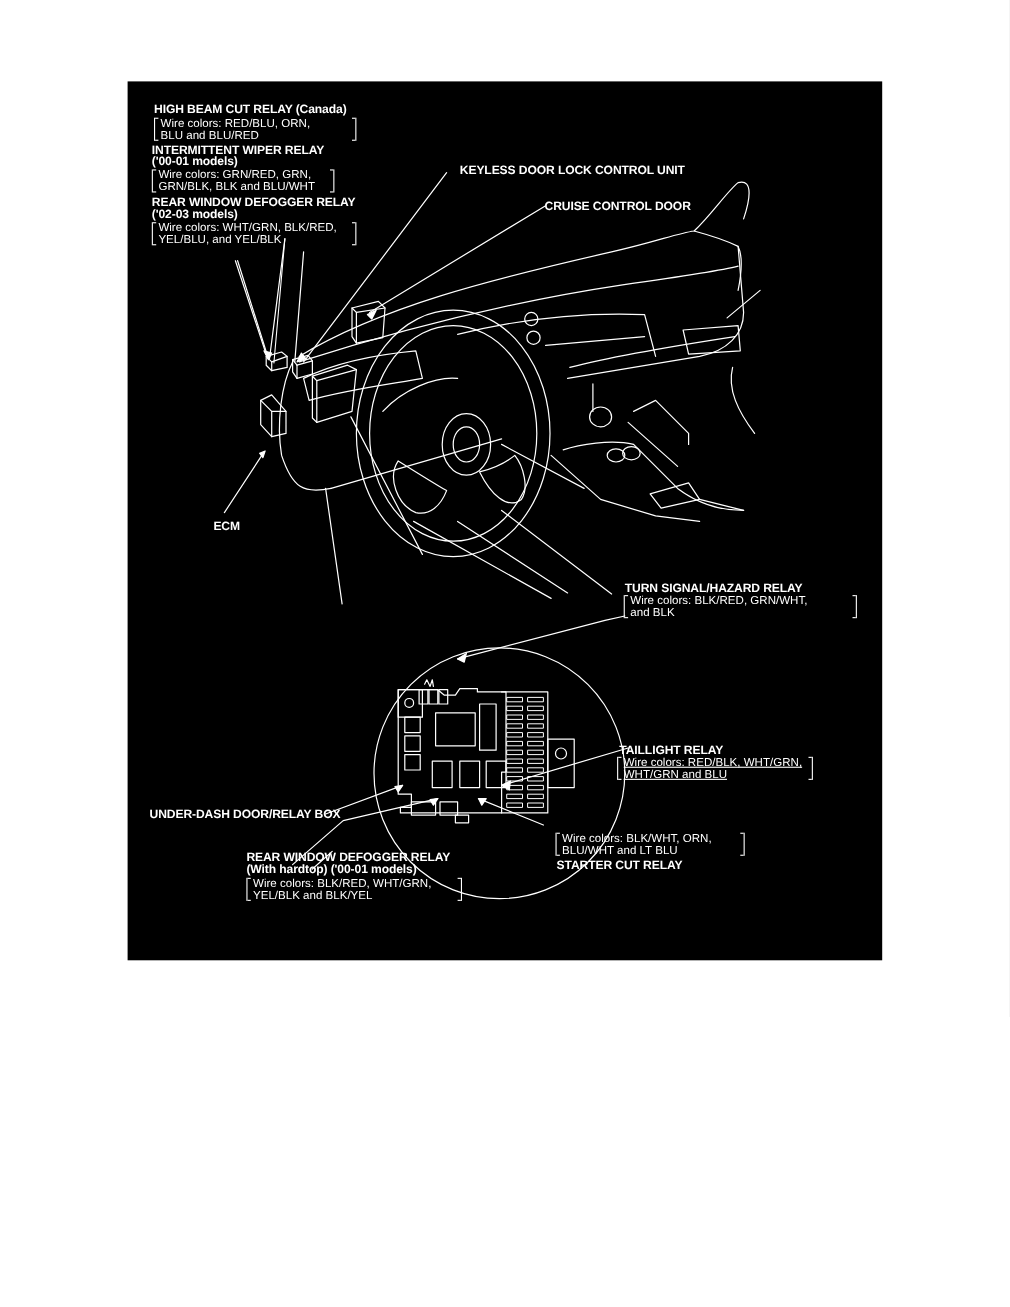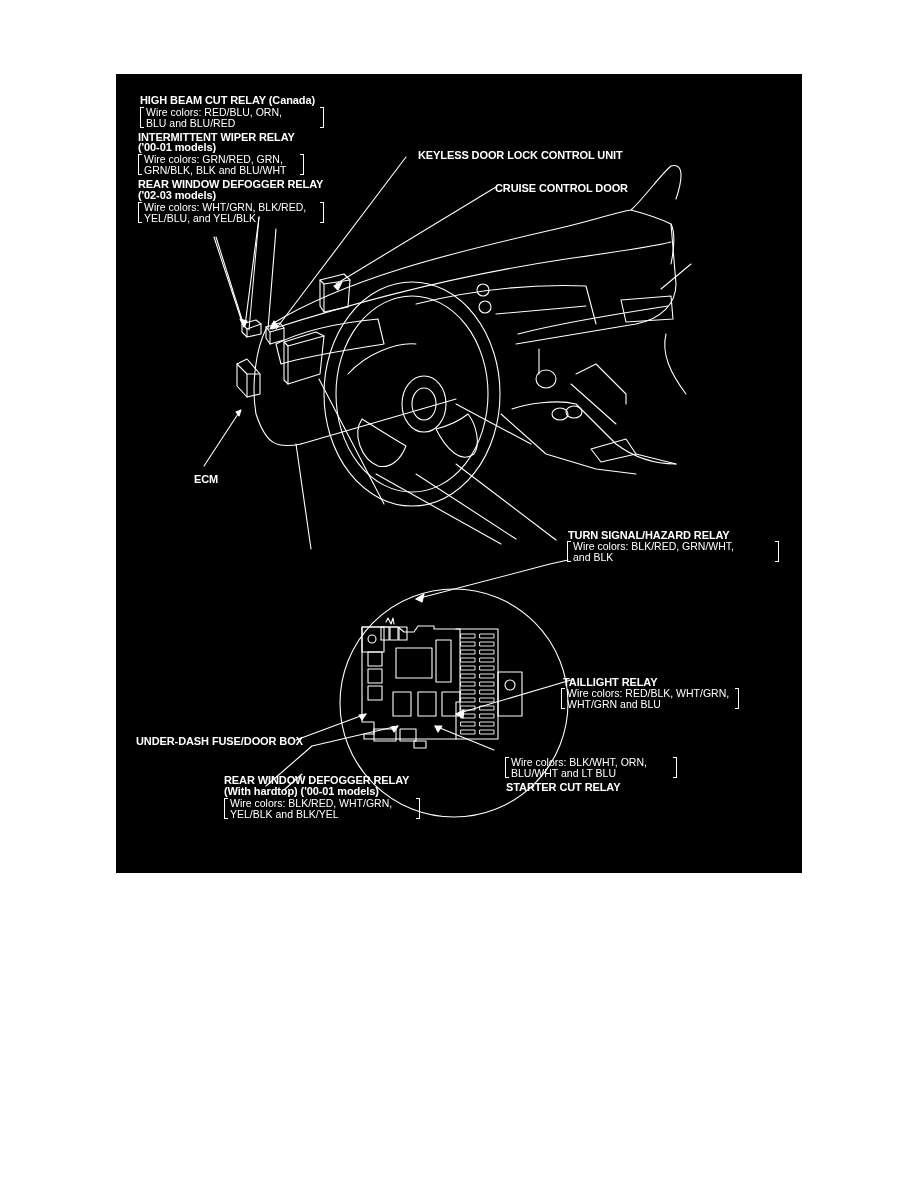--- a/index.html
+++ b/index.html
@@ -210,26 +210,26 @@
 
   <div class="lbl" style="left:78px; top:400px;">ECM</div>
 
   <div class="lbl" style="left:452px; top:456px;">TURN SIGNAL/HAZARD RELAY</div>
   <div class="wire" style="left:451px; top:467px; width:212px;">
     <span>Wire colors: BLK/RED, GRN/WHT,</span>
     <span>and BLK</span>
   </div>
 
   <div class="lbl" style="left:447px; top:603px;">TAILLIGHT RELAY</div>
-  <div class="wire" style="left:445px; top:614px; width:178px;">
+  <div class="wire" style="left:445px; top:614px; width:178px;text-decoration:underline;">
     <span>Wire colors: RED/BLK, WHT/GRN,</span>
     <span>WHT/GRN and BLU</span>
   </div>
 
-  <div class="lbl" style="left:20px; top:662px;">UNDER-DASH FUSE/DOOR BOX</div>
+  <div class="lbl" style="left:20px; top:662px;">UNDER-DASH DOOR/RELAY BOX</div>
 
   <div class="lbl" style="left:390px; top:708px;">STARTER CUT RELAY</div>
   <div class="wire" style="left:389px; top:683px; width:172px;">
     <span>Wire colors: BLK/WHT, ORN,</span>
     <span>BLU/WHT and LT BLU</span>
   </div>
 
   <div class="lbl" style="left:108px; top:701px;">REAR WINDOW DEFOGGER RELAY</div>
   <div class="lbl sub" style="left:108px; top:712px;">(With hardtop) ('00-01 models)</div>
   <div class="wire" style="left:108px; top:724px; width:196px;">

